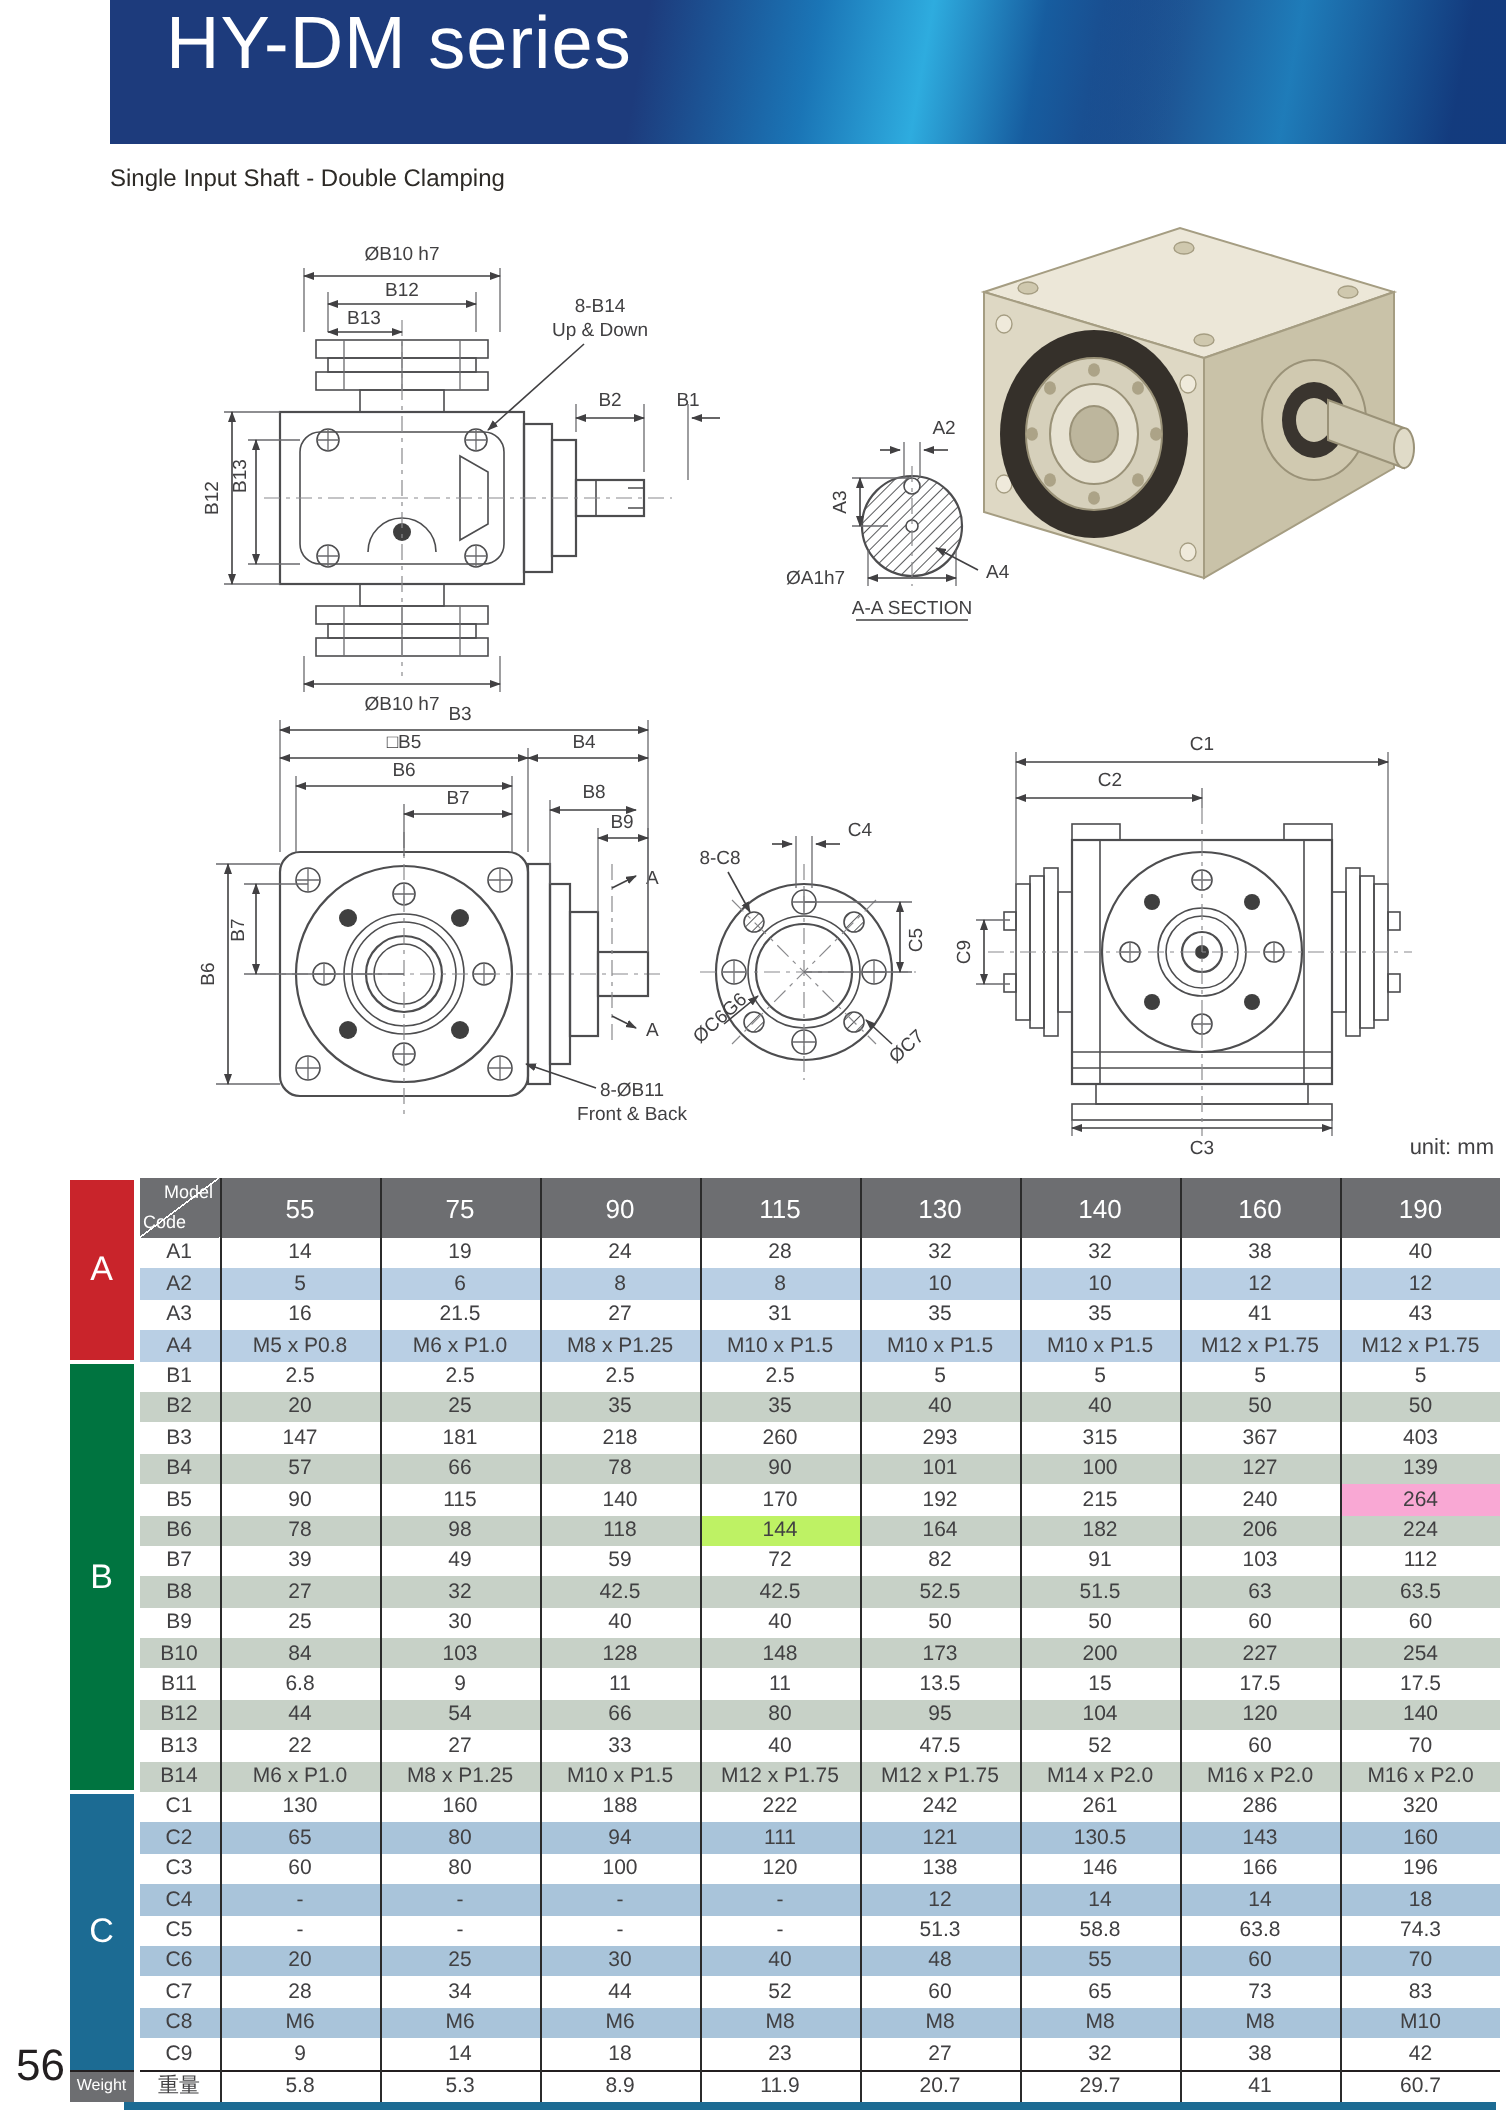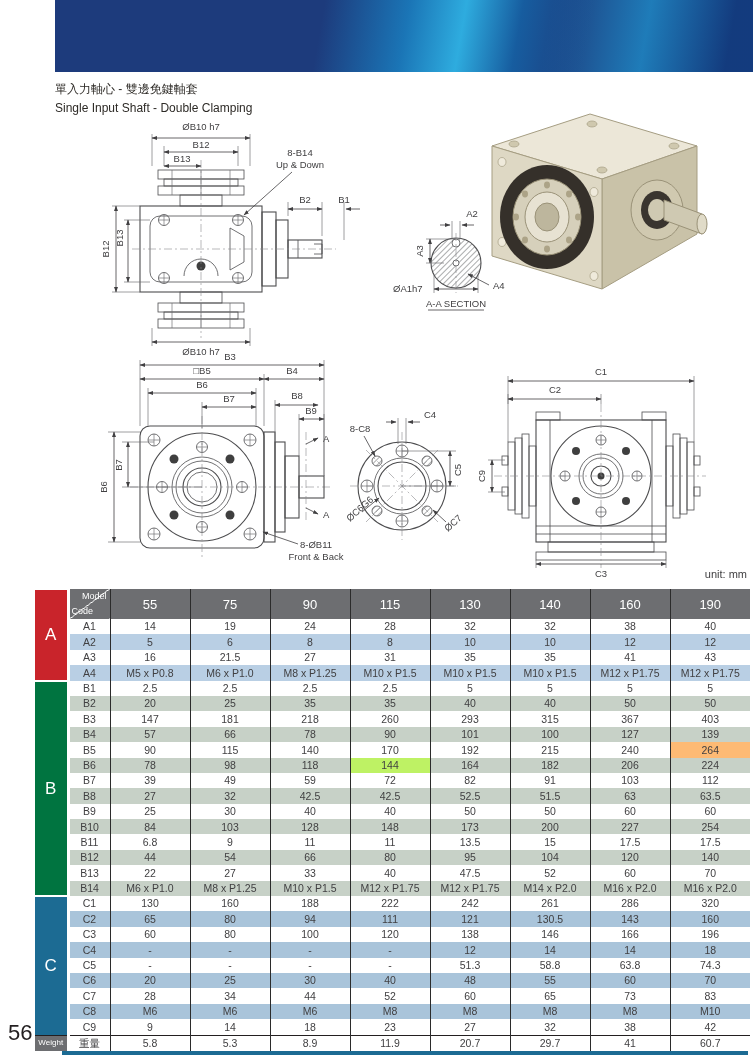--- a/index.html
+++ b/index.html
@@ -43,24 +43,24 @@
   #dim-table .weight-side{color:#fff;font-size:8px;background:#6d6e71;border-right:3px solid #fff;border-top:2px solid #fff;}
   #dim-table .data{border-left:1px solid #2b2b2b;}
   #dim-table .row-weight td{border-top:1.6px solid #231f20;}
   .bottom-rule{position:absolute;left:62px;top:1051px;width:686px;height:4px;background:#1c6b93;}
   .page-num{position:absolute;left:8px;top:1020px;font-size:22px;color:#231f20;}
 </style>
 </head>
 <body>
 
 <div class="banner">
+  <h1>HY-DM series</h1>
 </div>
 
 <div class="intro">
-  <div>單入力軸心 - 雙邊免鍵軸套</div>
   <div>Single Input Shaft - Double Clamping</div>
 </div>
 
 <svg style="left:92px;top:116px;" width="352" height="240" viewBox="0 0 352 240">
   <defs>
     <marker id="ar" markerWidth="7" markerHeight="6" refX="5" refY="2" orient="auto-start-reverse" markerUnits="userSpaceOnUse">
       <path d="M0,0 L5.5,2 L0,4 z" fill="#414042"></path>
     </marker>
     <pattern id="hat" width="4" height="4" patternUnits="userSpaceOnUse" patternTransform="rotate(45)">
       <line x1="0" y1="0" x2="0" y2="4" stroke="#58595b" stroke-width="1"></line>
@@ -481,21 +481,21 @@
       </tr>
       <tr>
         <td class="code" style="background: rgb(255, 255, 255);">B5</td>
         <td class="data" style="background: rgb(255, 255, 255);">90</td>
         <td class="data" style="background: rgb(255, 255, 255);">115</td>
         <td class="data" style="background: rgb(255, 255, 255);">140</td>
         <td class="data" style="background: rgb(255, 255, 255);">170</td>
         <td class="data" style="background: rgb(255, 255, 255); margin-left: 40px;">192</td>
         <td class="data" style="background: rgb(255, 255, 255);">215</td>
         <td class="data" style="background: rgb(255, 255, 255);">240</td>
-        <td class="data" style="background: #fdba74;">264</td>
+        <td class="data" style="background: #f9a8d4;">264</td>
       </tr>
       <tr>
         <td class="code" style="background: rgb(199, 209, 199);">B6</td>
         <td class="data" style="background: rgb(199, 209, 199);">78</td>
         <td class="data" style="background: rgb(199, 209, 199);">98</td>
         <td class="data" style="background: rgb(199, 209, 199);">118</td>
         <td class="data" style="background: #bef264;">144</td>
         <td class="data" style="background: rgb(199, 209, 199);">164</td>
         <td class="data" style="background: rgb(199, 209, 199);">182</td>
         <td class="data" style="background: rgb(199, 209, 199);">206</td>

